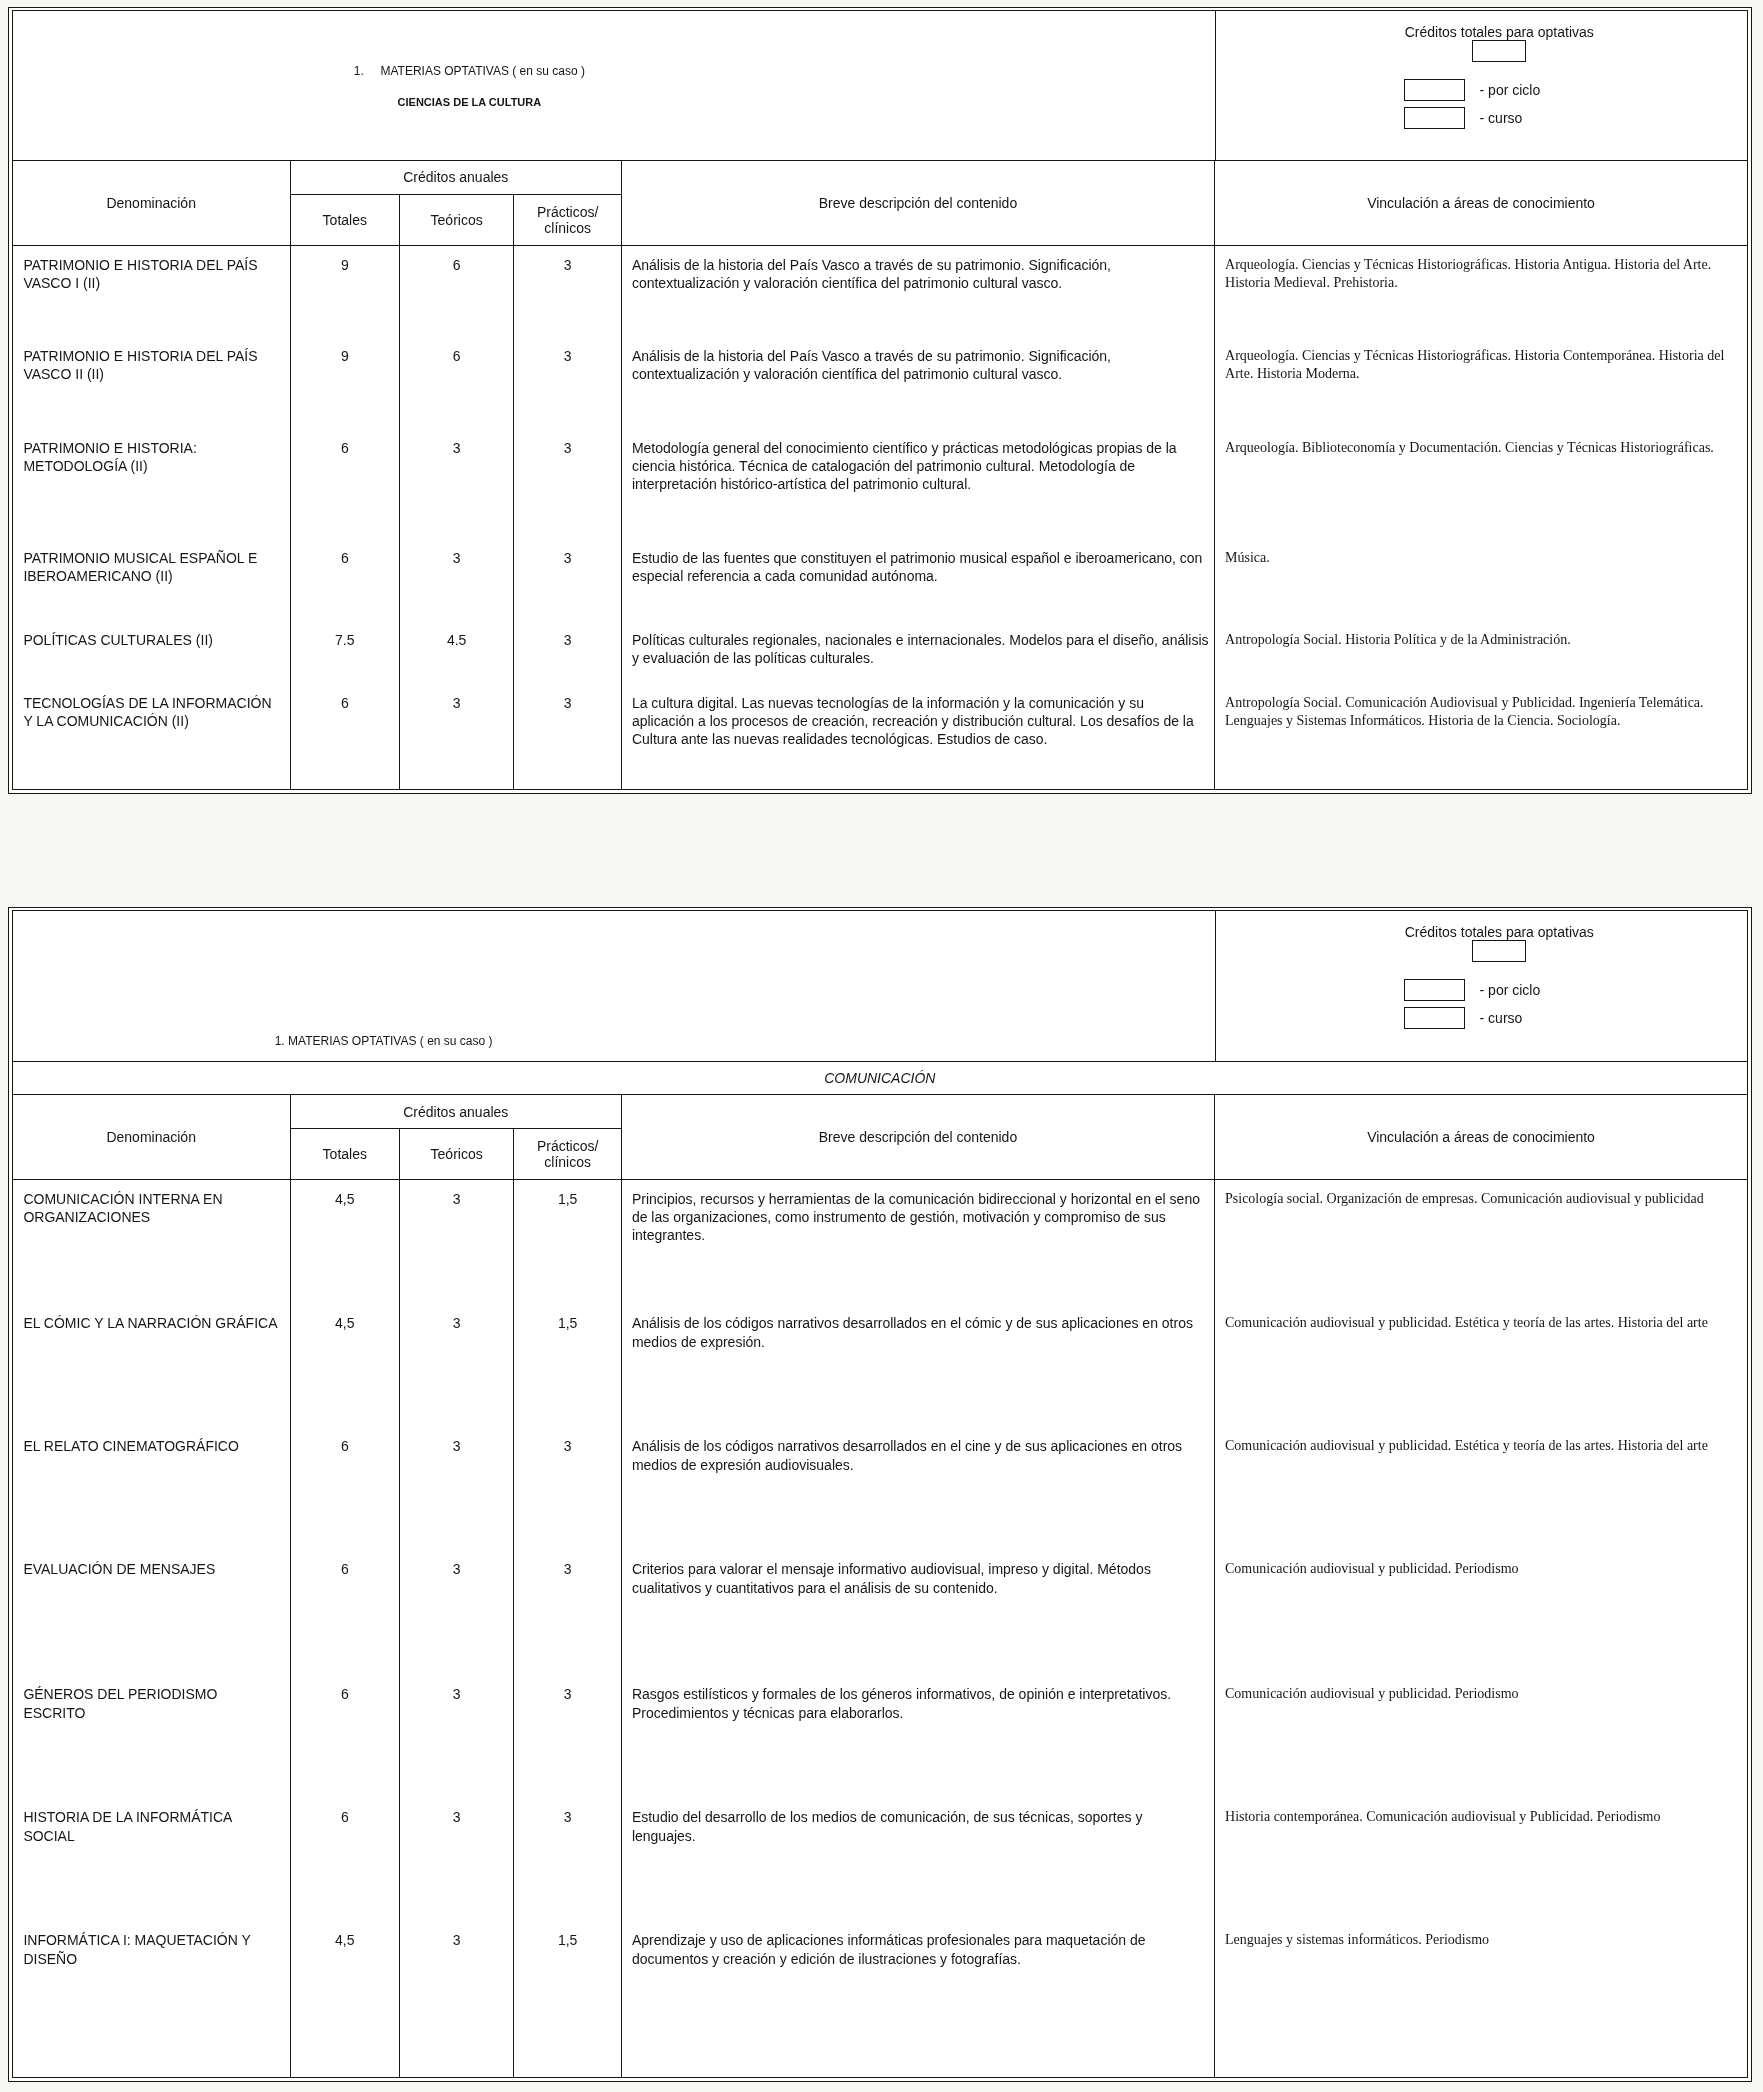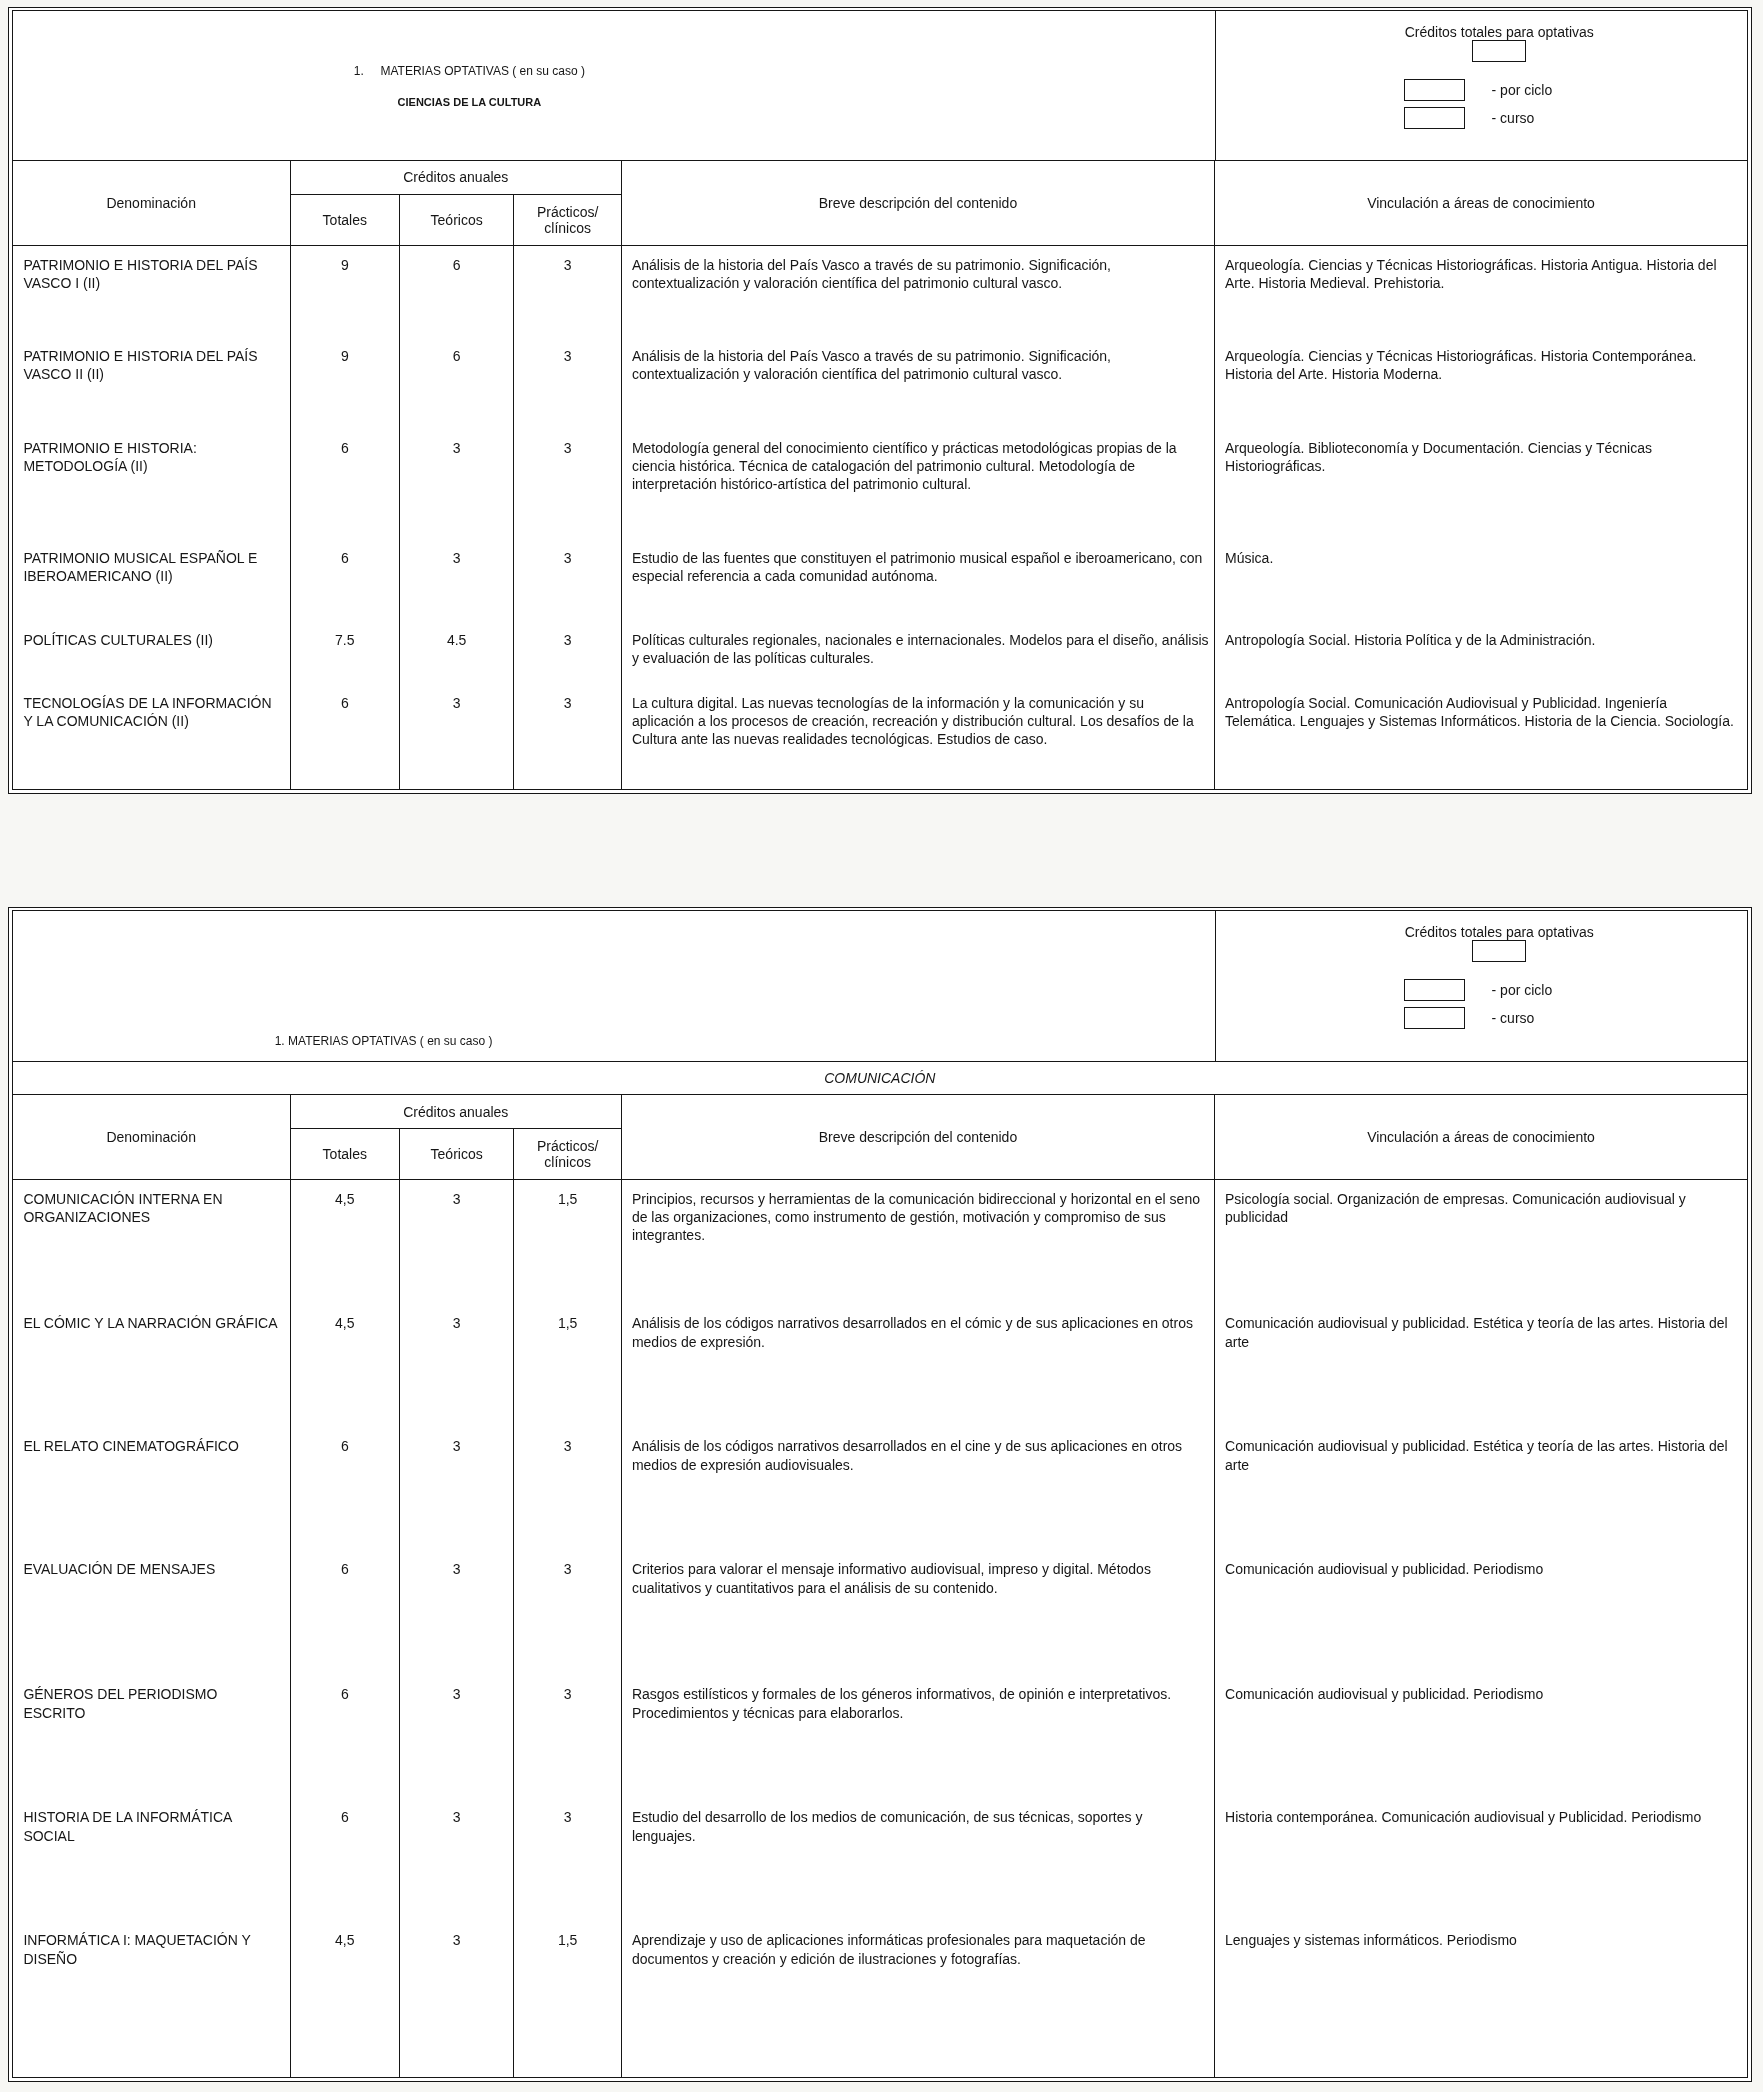--- a/index.html
+++ b/index.html
@@ -27,21 +27,21 @@
   .sheet2 .form-header{height:150px;}
   .header-left{width:69.3%;display:flex;flex-direction:column;}
   .sheet1 .header-left{justify-content:center;gap:18px;}
   .sheet1 .title-wrap{width:76%;text-align:center;}
   .title{font-size:12px;white-space:pre;}
   .subtitle{font-size:11px;font-weight:bold;}
   .sheet2 .header-left{justify-content:flex-end;padding:0 0 13px 262px;}
   .header-right{width:30.7%;border-left:1.6px solid var(--line);display:flex;flex-direction:column;padding:13px 36px 0 0;font-size:14px;}
   .credits-row{display:flex;align-items:center;}
   .credits-row.total-row{justify-content:space-between;padding-left:72px;margin-bottom:10px;flex-direction:column;}
-  .credits-row.ciclo-row,.credits-row.curso-row{gap:27px;margin:6.6px 0 0 188px;}
+  .credits-row.ciclo-row,.credits-row.curso-row{gap:15px;margin:6.6px 0 0 188px;}
   .credit-box{display:inline-block;width:61px;height:22px;border:1.6px solid var(--line);background:#fff;flex:none;}
   .credit-box.small{width:54px;}
 
   
   .band{border-top:1.6px solid var(--line);border-bottom:1.6px solid var(--line);text-align:center;padding:8.2px 0;font-size:14px;font-style:italic;}
 
   
   table.grid{width:100%;border-collapse:collapse;border:hidden;table-layout:fixed;font-size:14px;}
   .grid th{border:1.6px solid var(--line);font-weight:normal;text-align:center;vertical-align:middle;padding:3.3px 5px;}
   .grid thead tr.row-span th{height:33px;}
@@ -49,21 +49,21 @@
   .grid tbody td{
     border:1.6px solid var(--line);
     border-top:0;border-bottom:0;
     vertical-align:top;
     padding:10px 5px 0 8.2px;
     line-height:1.3;
   }
   .grid td.denom{padding-left:10.7px;padding-right:11.5px;}
   .grid td.num{text-align:center;padding-left:1.6px;padding-right:1.6px;}
   .grid td.desc{padding-left:10px;padding-right:4.1px;}
-  .grid td.vinc{padding-left:10px;padding-right:8.2px;}
+  .grid td.vinc{padding-left:10px;padding-right:8.2px;font-family:Liberation Serif, serif;}
   .pre{white-space:pre-line;}
 </style>
 </head>
 <body>
 
 <div class="page">
 
   <section class="frame sheet1">
     <div class="frame-inner">
 

